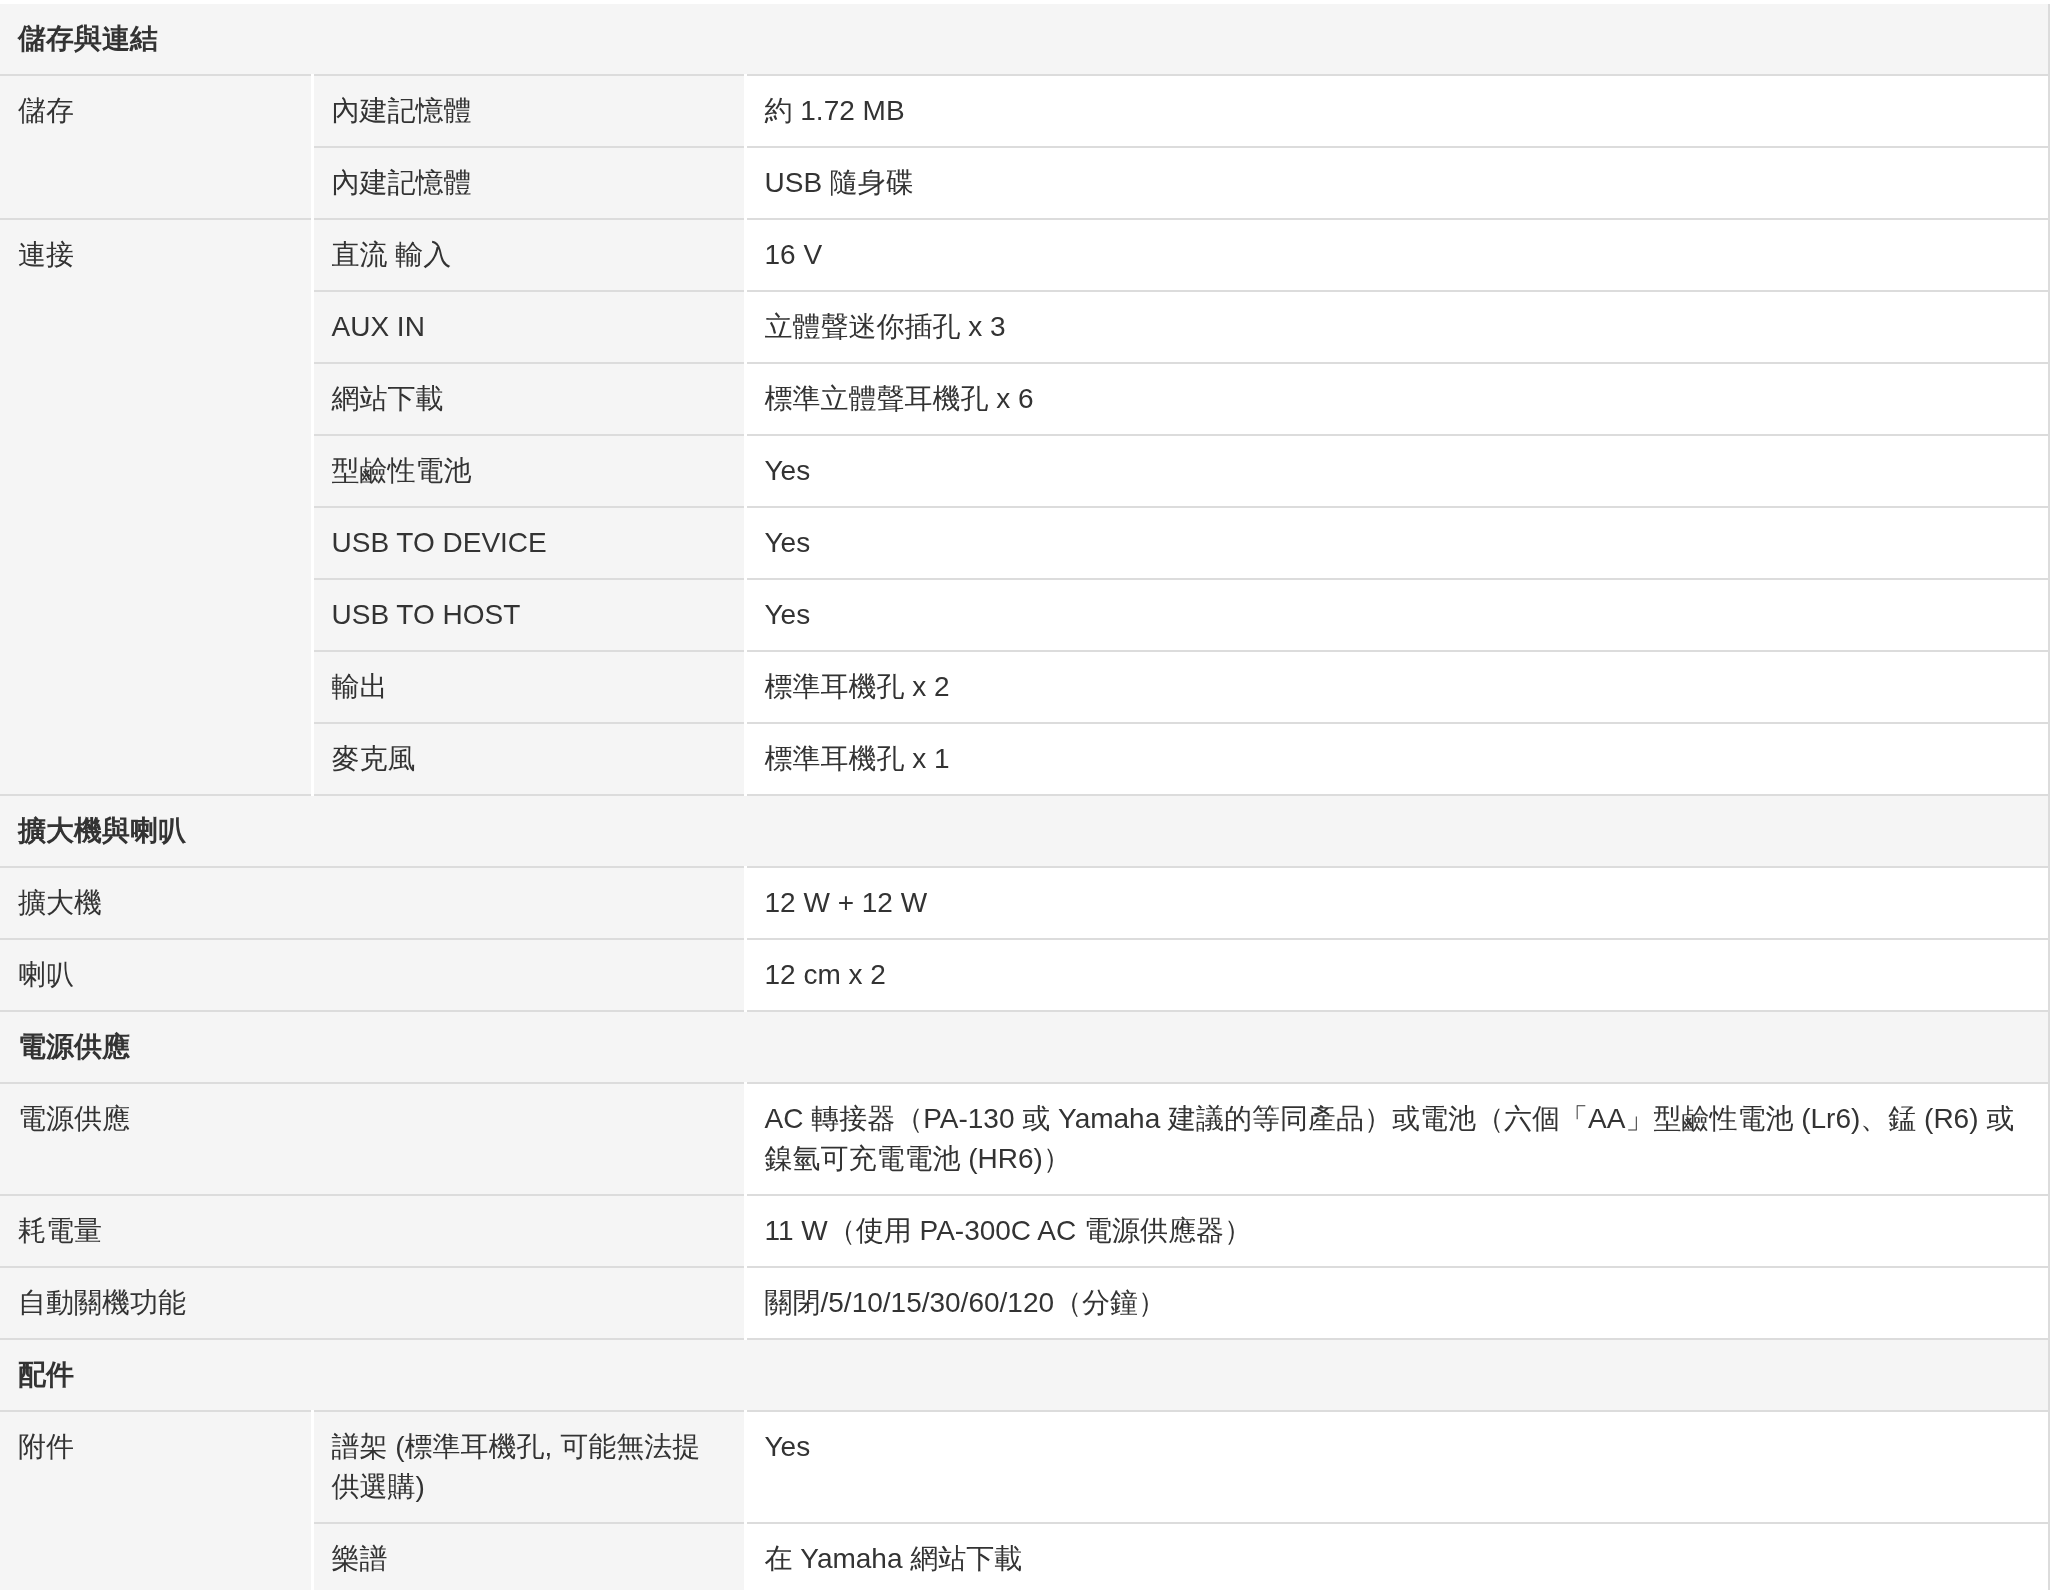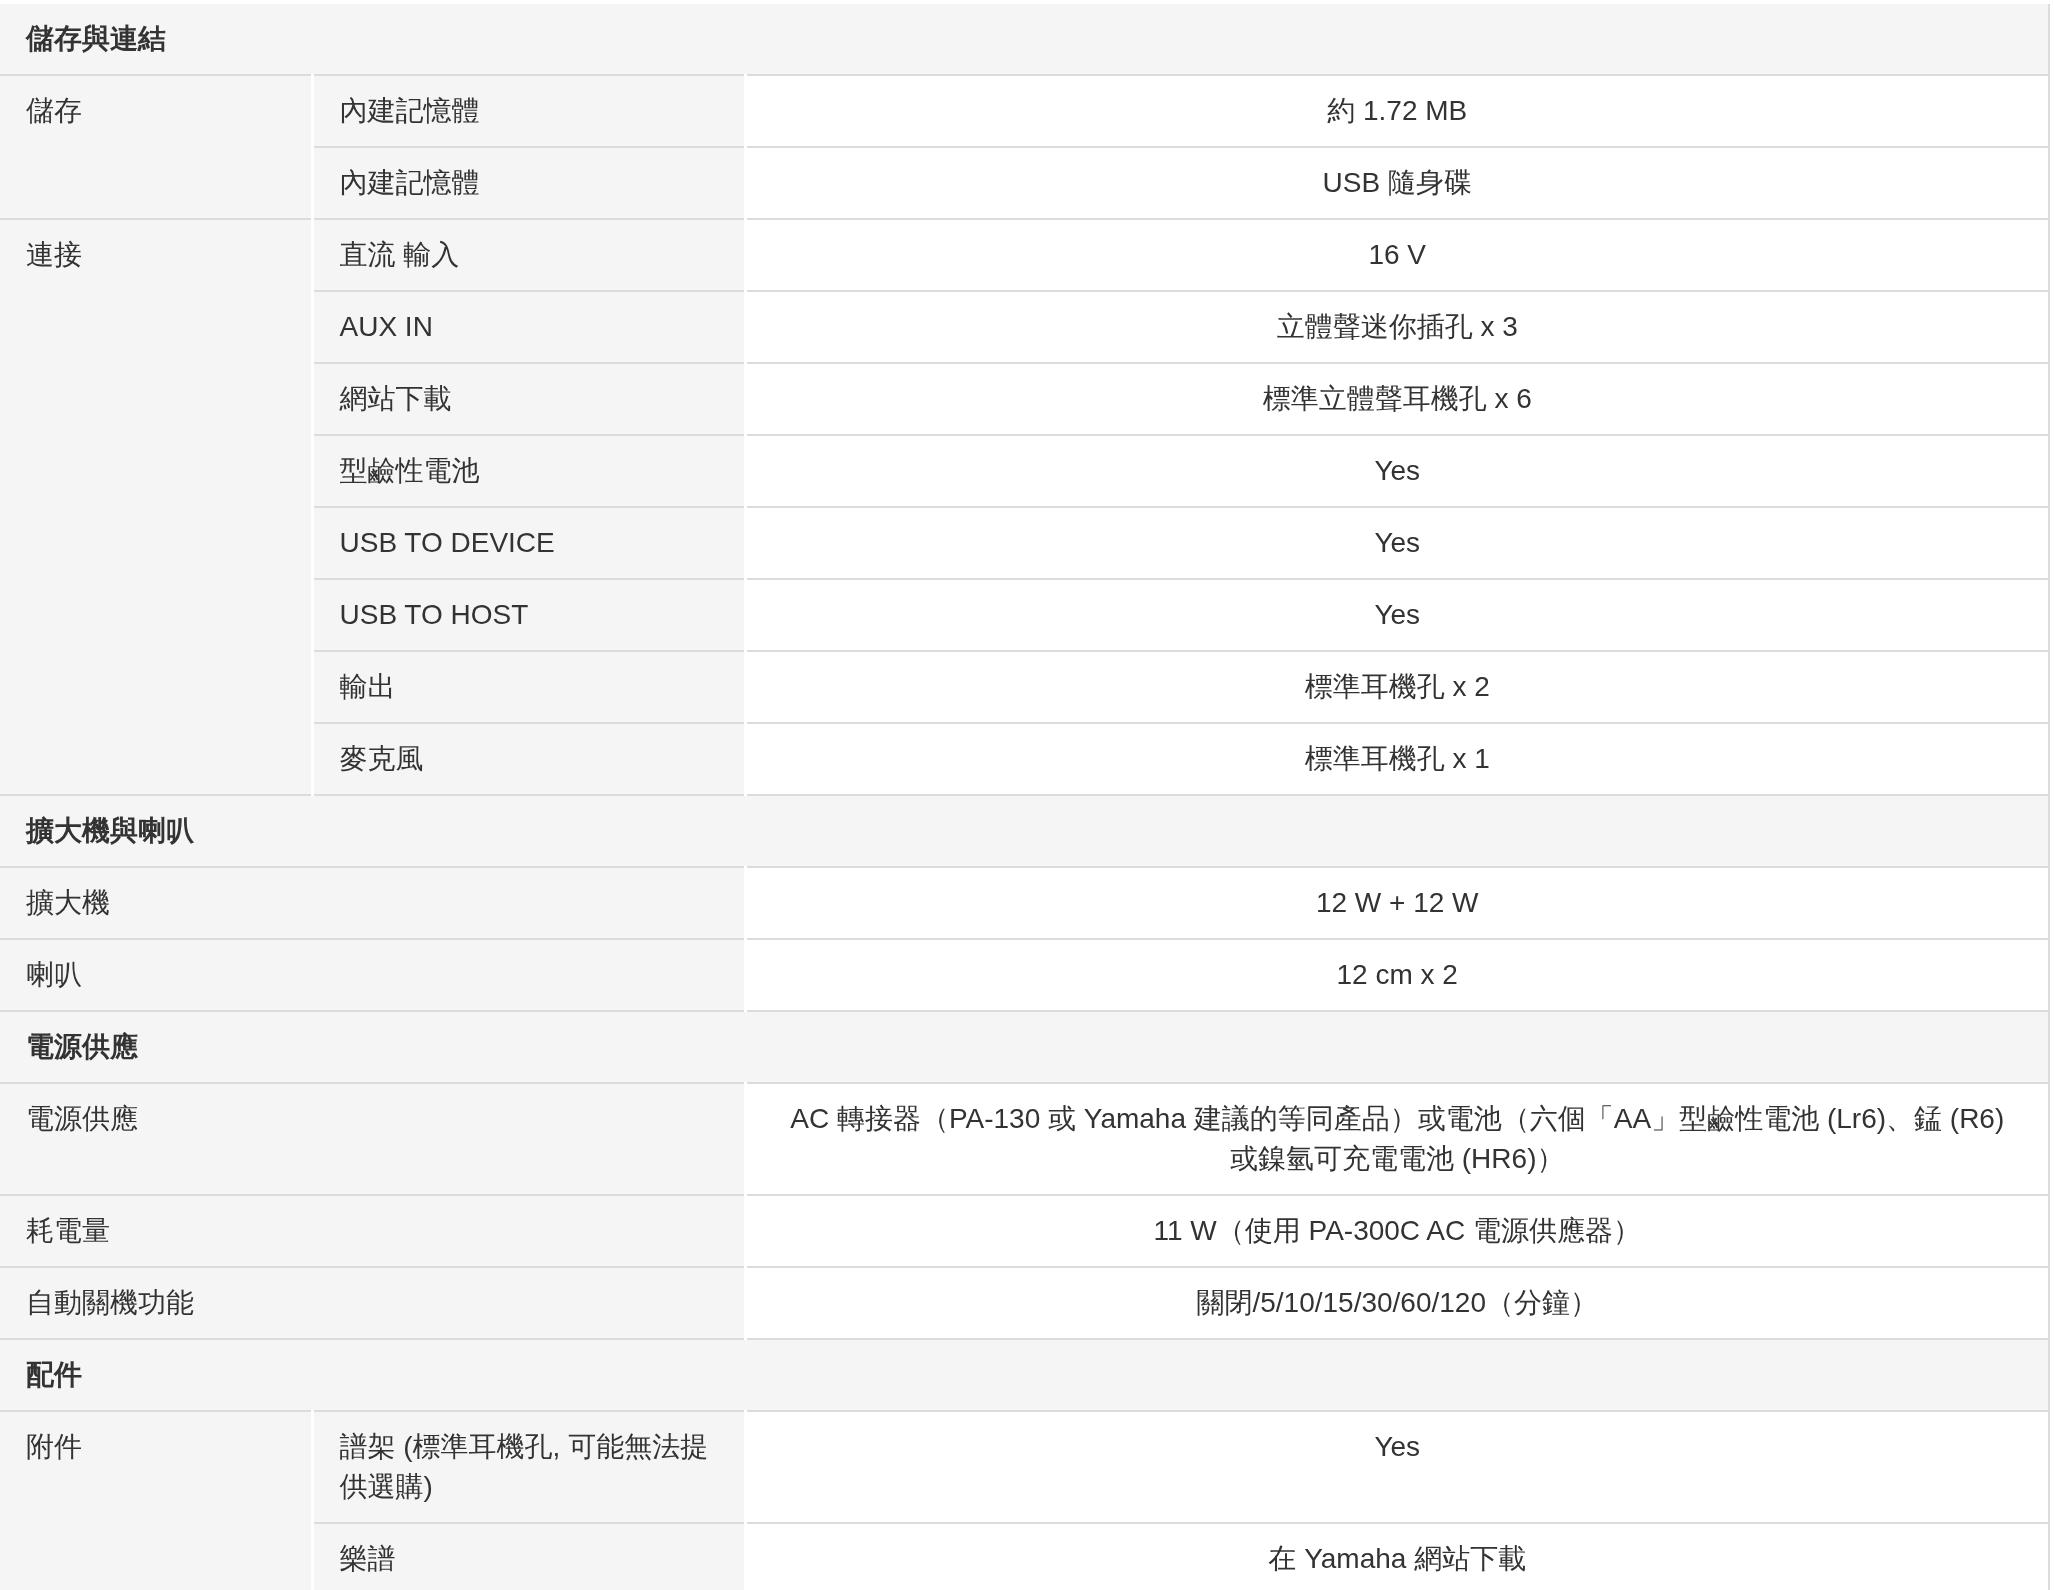--- a/index.html
+++ b/index.html
@@ -18,21 +18,21 @@
     width:2050px;
     margin-top:4px;
     font-family:"Liberation Sans", sans-serif;
     font-size:28px;
     line-height:40px;
     color:var(--text);
     border-right:2px solid var(--border);
   }
   td{
     vertical-align:top;
-    padding:15px 26px;
+    padding:15px 18px;
     border-bottom:2px solid var(--border);
     word-wrap:break-word;
     overflow-wrap:break-word;
   }
   td.section-header{
     background:var(--section-bg);
     font-weight:700;
   }
   td.group-cell{
     background:var(--label-bg);
@@ -42,21 +42,20 @@
     background:var(--label-bg);
     font-weight:400;
     border-left:3px solid var(--separator);
   }
   td.label-cell.full{
     border-left:none;
   }
   td.value-cell{
     background:var(--value-bg);
     border-left:3px solid var(--separator);
-    text-align:center;
   }
 </style>
 </head>
 <body>
 
 <table class="spec">
   <colgroup>
     <col style="width:312px">
     <col style="width:433px">
     <col>

